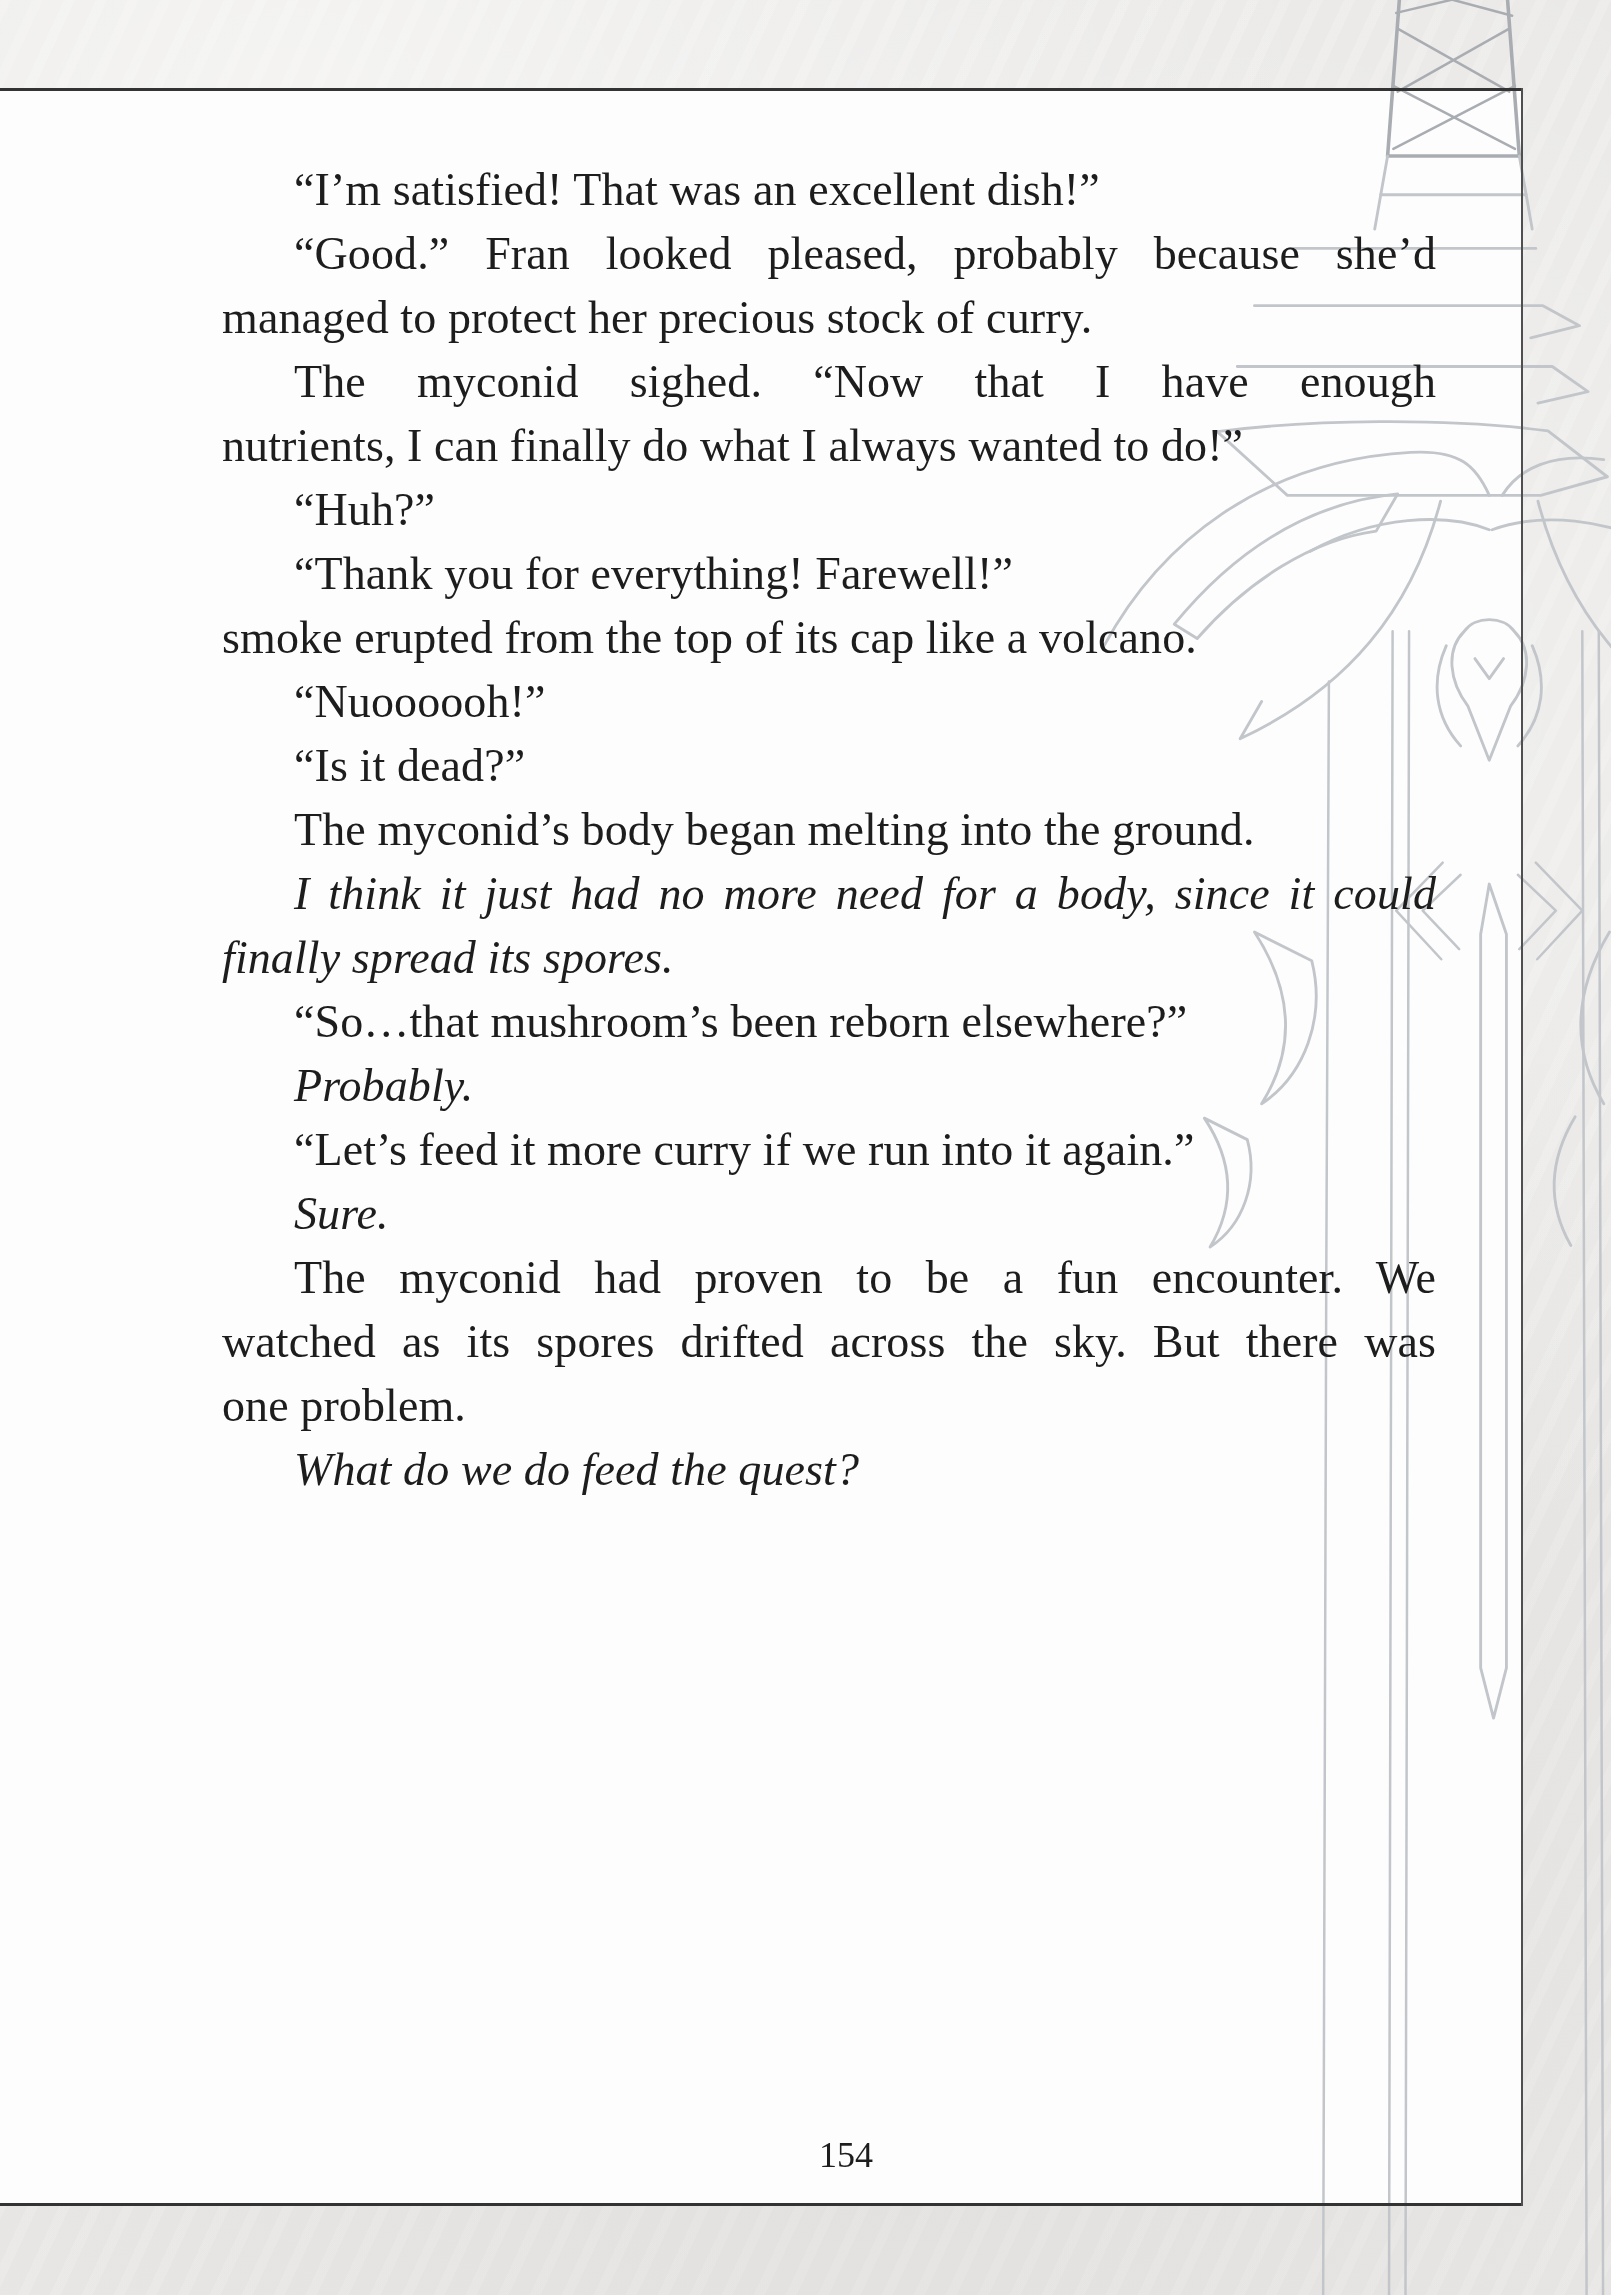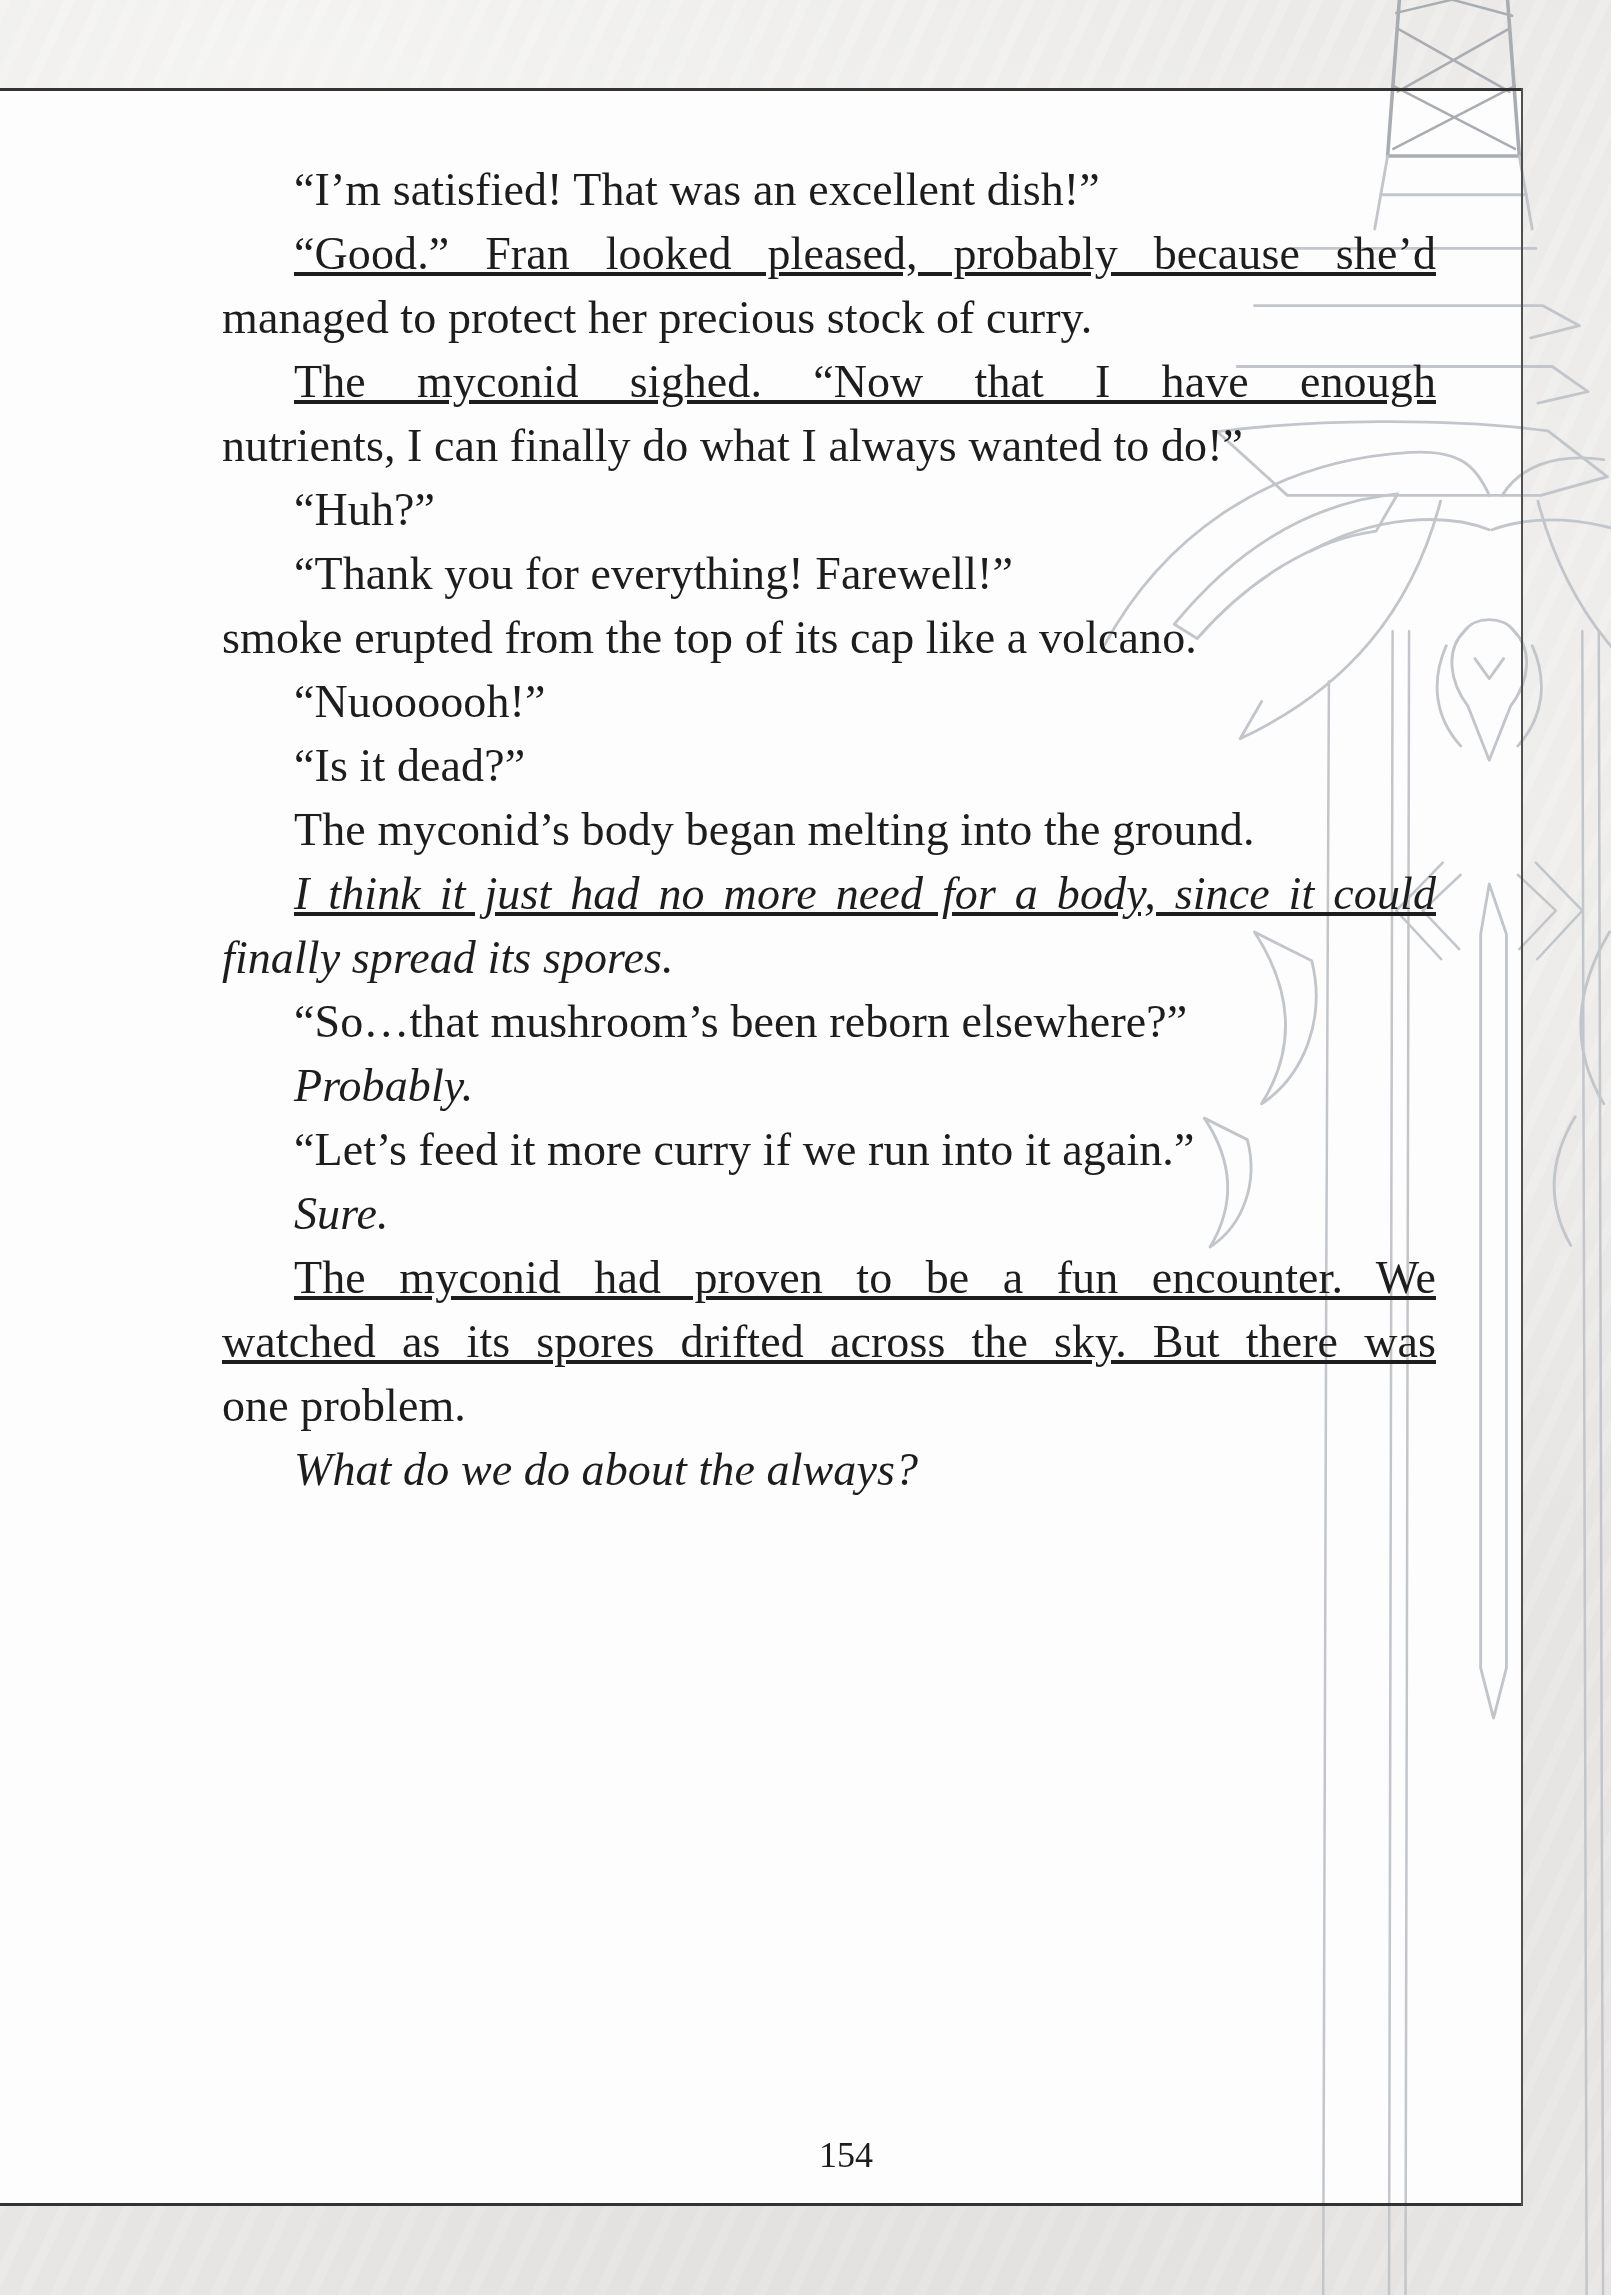--- a/index.html
+++ b/index.html
@@ -31,21 +31,21 @@
   .art-light{color:var(--art_stroke,#bfc3c7);}
   .art-dark{color:var(--art_stroke_dark,#a9adb2);}
   .text-block{
     position:absolute;left:222px;top:158px;width:1214px;
     z-index:3;
     font-size:46px;line-height:64px;
     color:var(--text,#1d1d1d);
     letter-spacing:0.1px;
   }
   .line{text-align:left;white-space:normal;}
-  .line.justify{text-align:justify;text-align-last:justify;text-decoration:underline;}
+  .line.justify{text-align:justify;text-align-last:justify;}
   .line.indent{padding-left:72px;}
   .line.italic{font-style:italic;}
   .page-number{
     position:absolute;left:846px;top:2134px;transform:translateX(-50%);
     z-index:3;font-size:36px;color:var(--text,#1d1d1d);
   }
 </style>
 </head>
 <body>
 
@@ -127,17 +127,17 @@
     <div class="line indent">The myconid’s body began melting into the ground.</div>
     <div class="line indent italic justify">I think it just had no more need for a body, since it could</div>
     <div class="line italic">finally spread its spores.</div>
     <div class="line indent">“So…that mushroom’s been reborn elsewhere?”</div>
     <div class="line indent italic">Probably.</div>
     <div class="line indent">“Let’s feed it more curry if we run into it again.”</div>
     <div class="line indent italic">Sure.</div>
     <div class="line indent justify">The myconid had proven to be a fun encounter. We</div>
     <div class="line justify">watched as its spores drifted across the sky. But there was</div>
     <div class="line">one problem.</div>
-    <div class="line indent italic">What do we do about the always?</div>
+    <div class="line indent italic">What do we do feed the quest?</div>
   </div>
 
 <div class="page-number">154</div>
 
 
 </body></html>

